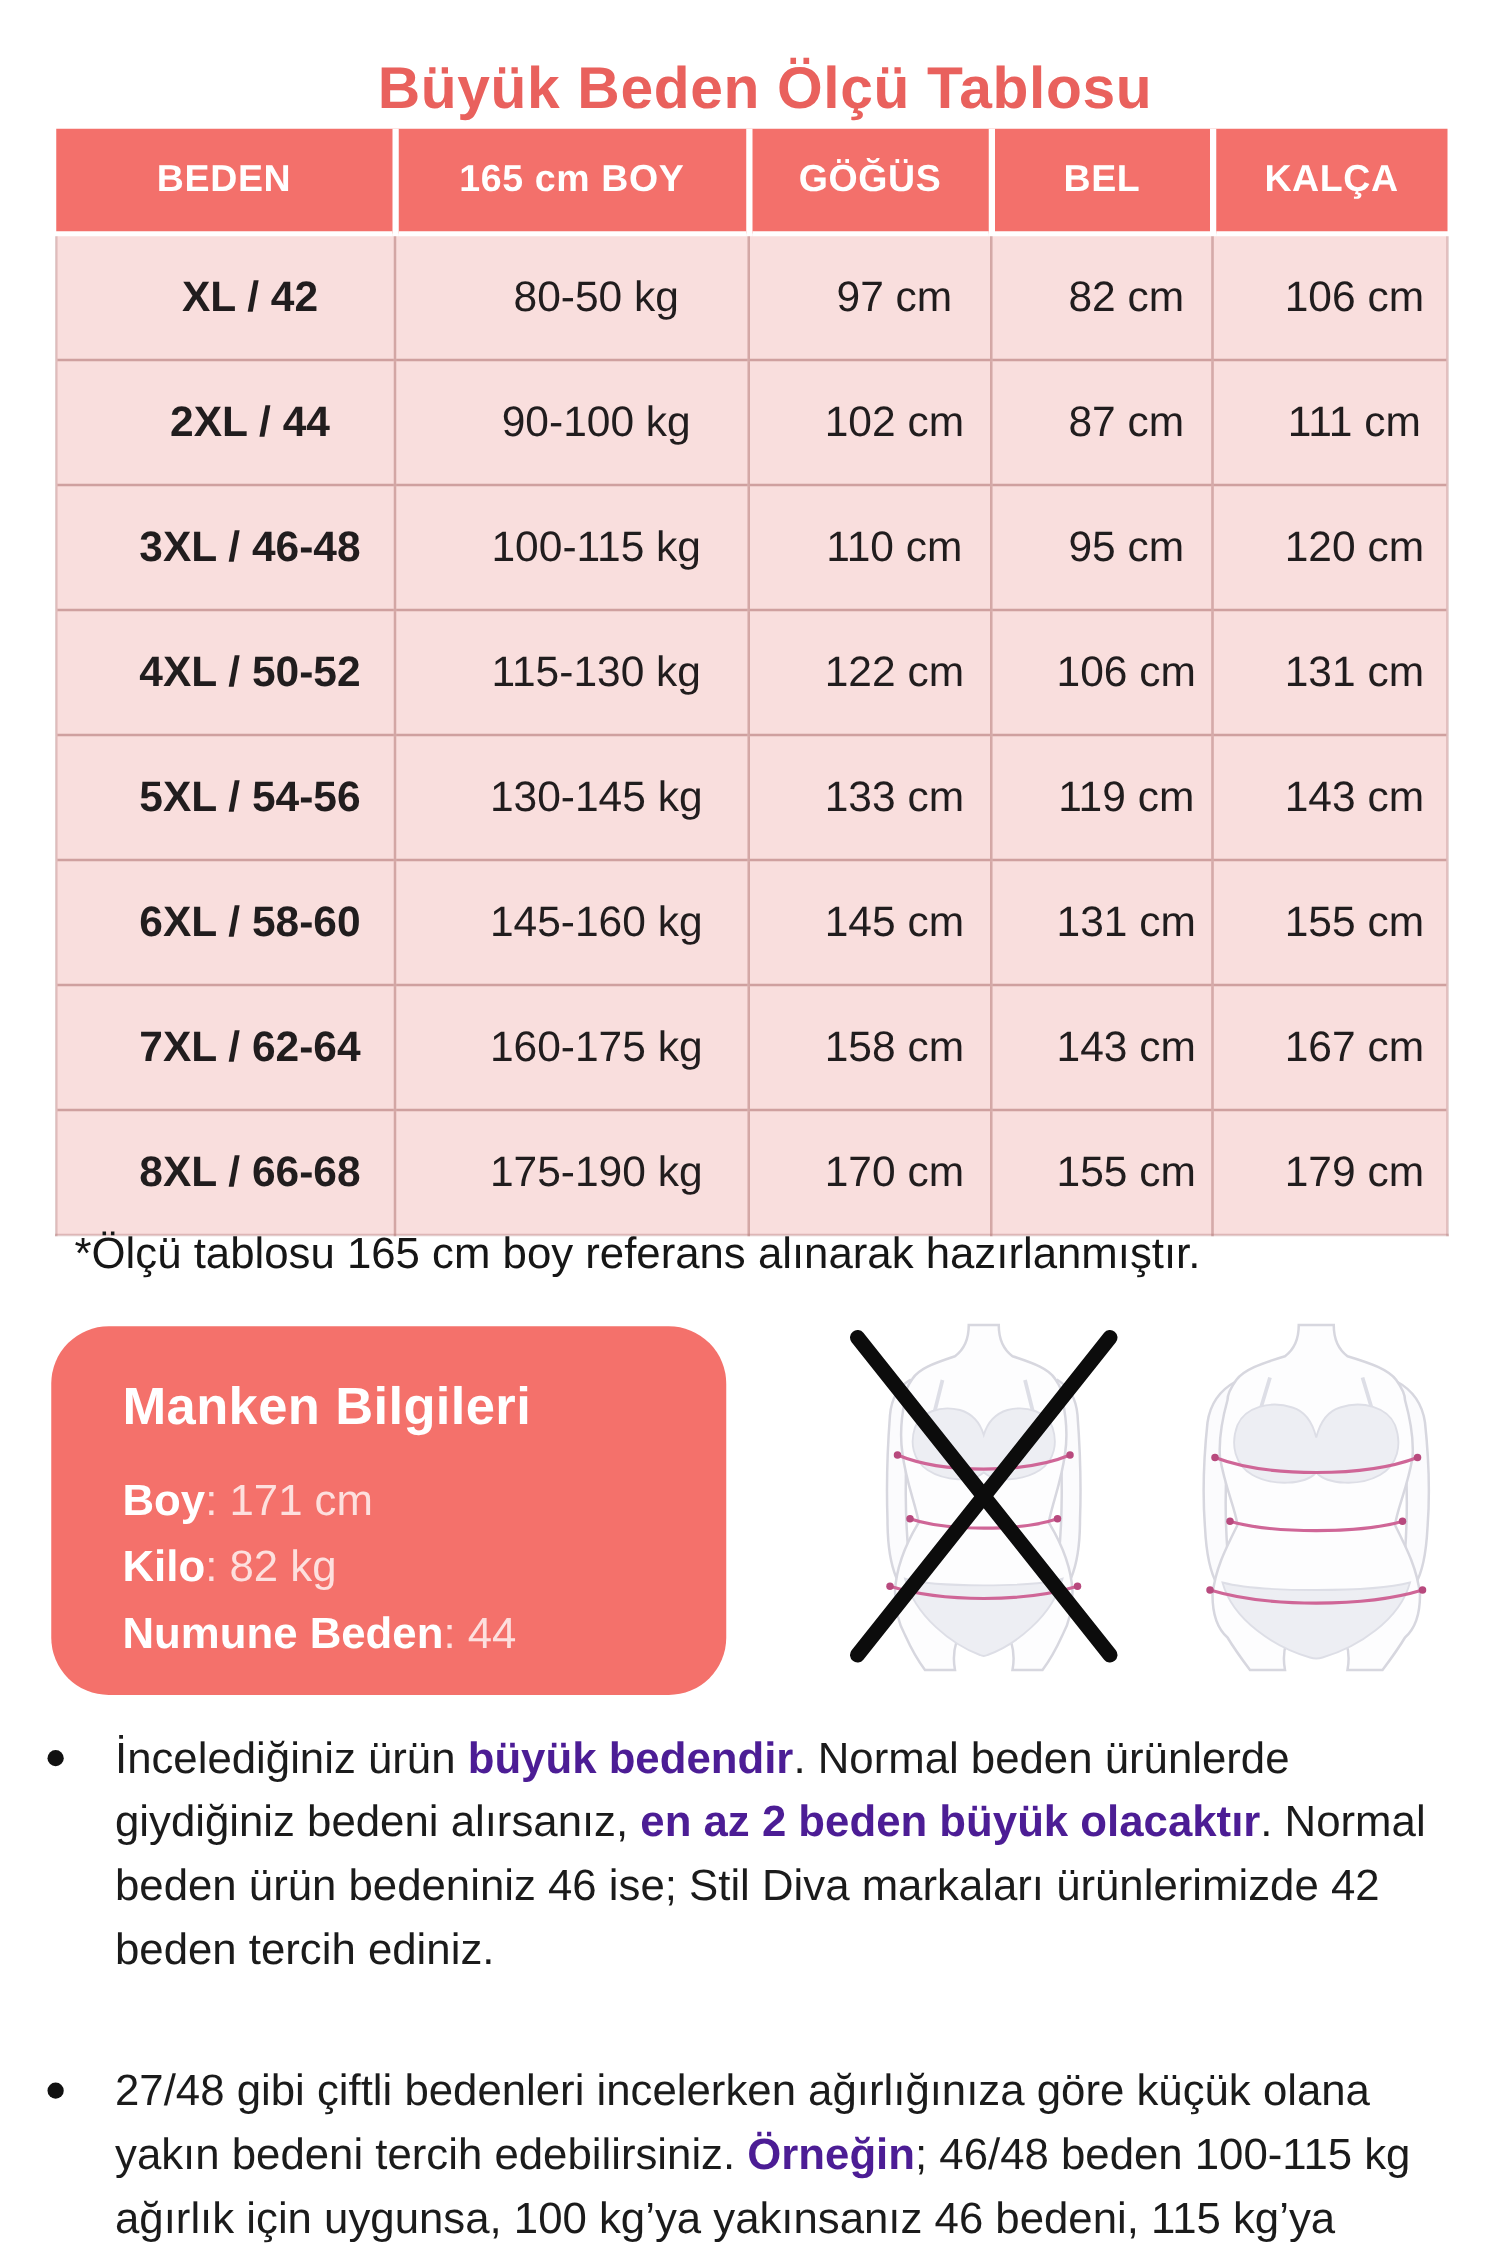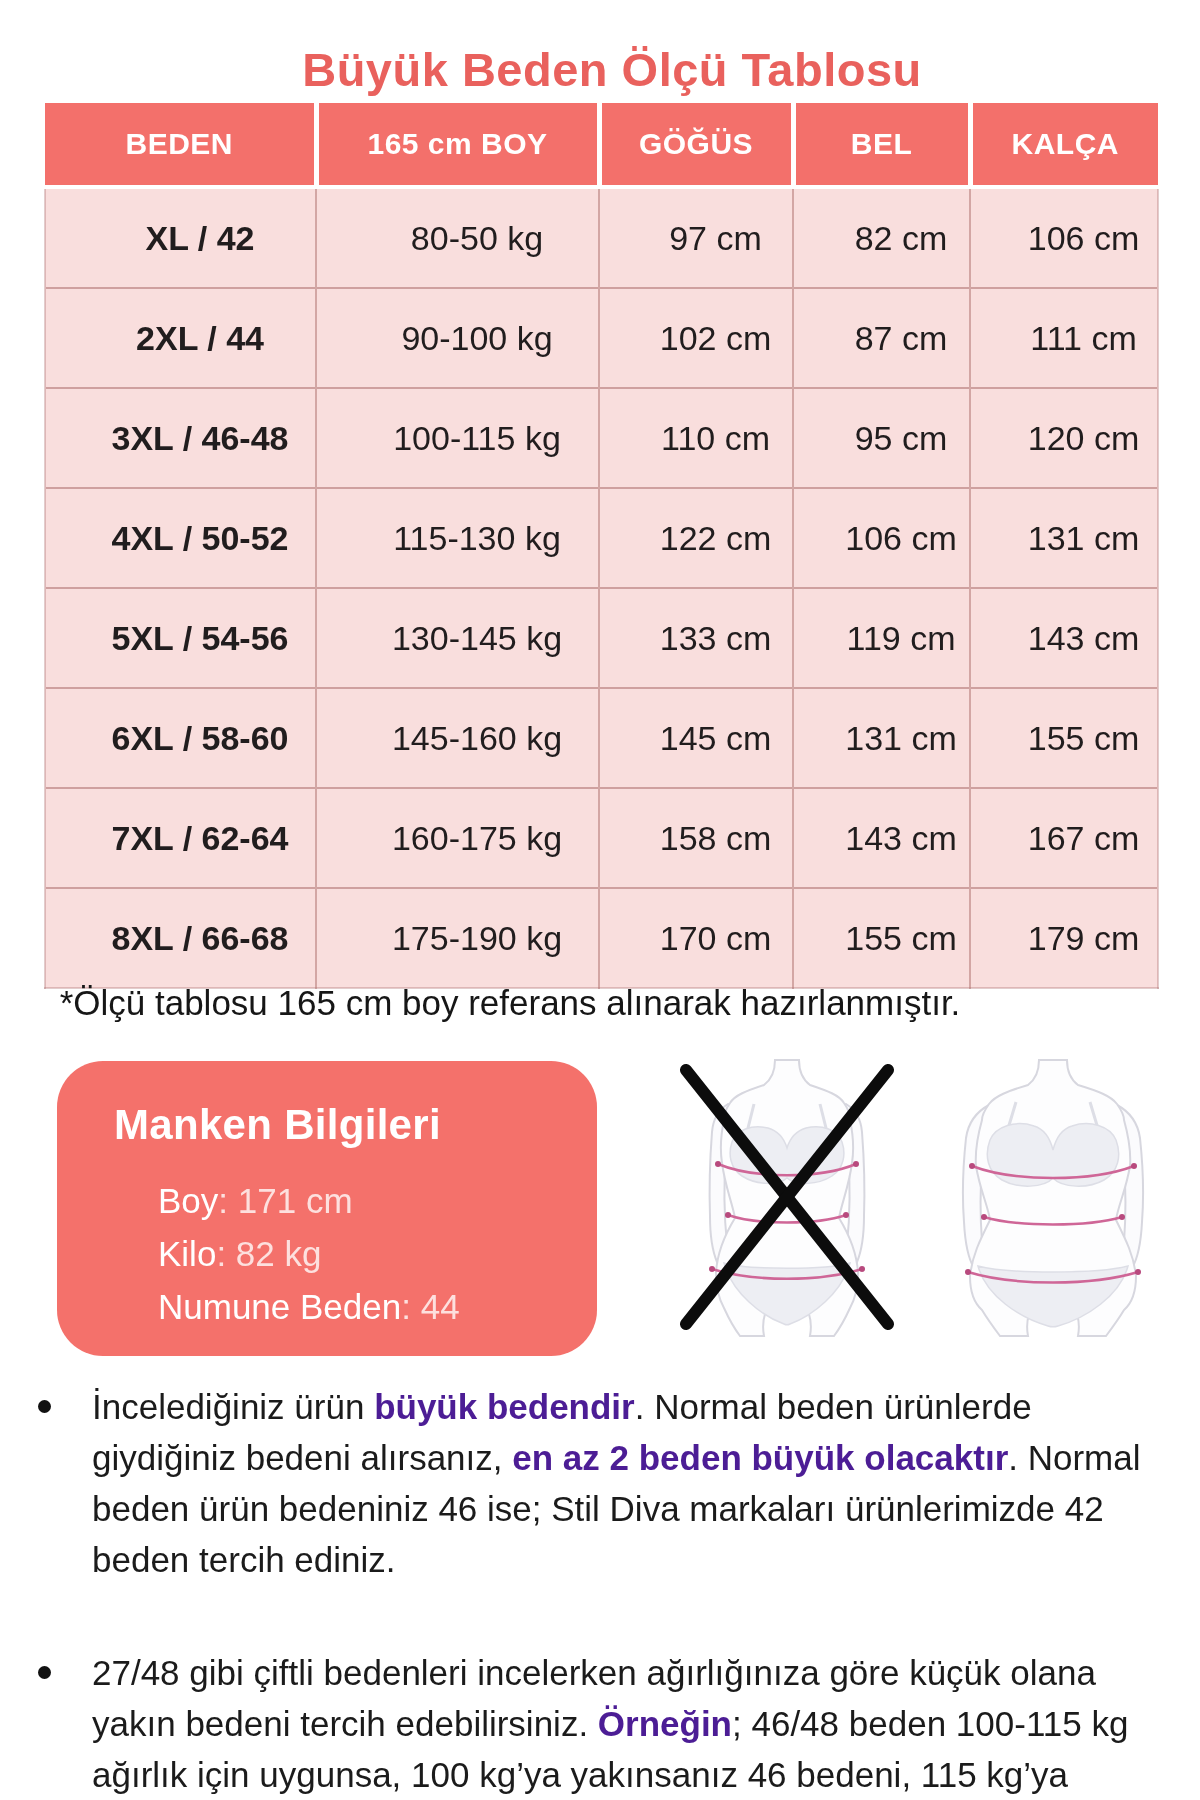--- a/index.html
+++ b/index.html
@@ -34,28 +34,28 @@
   .size-table td:last-child{border-right:2px solid rgba(173,110,108,.35);}
   .size-table tbody tr:not(:first-child) td{border-top:2px solid rgba(173,110,108,.55);}
   .size-table tbody tr:last-child td{border-bottom:2px solid rgba(173,110,108,.35);}
   
   .footnote{
     position:absolute;top:983px;left:0;width:1020px;margin:0;
     text-align:center;font-size:35px;color:#161616;
   }
   
   .model-card{
-    position:absolute;left:57px;top:1061px;width:540px;height:295px;
+    position:absolute;left:41px;top:1061px;width:540px;height:295px;
     background:#f4716b;border-radius:46px;box-sizing:border-box;
     padding:40px 30px 0 57px;color:#ffffff;
   }
   .model-card h2{margin:0;font-size:42px;font-weight:bold;letter-spacing:.3px;}
   .model-line{margin-top:17px;font-size:35px;line-height:36px;}
   .model-line:first-of-type{margin-top:34px;}
-  .model-line .lbl{font-weight:normal;color:#ffffff;margin-left:44px;}
+  .model-line .lbl{font-weight:bold;color:#ffffff;}
   .model-line .val{font-weight:normal;color:rgba(255,255,255,.78);}
   
   .figure-wrap{position:absolute;top:1058px;}
   .figure-wrap.left{left:672px;}
   .figure-wrap.right{left:938px;}
   
   .notes{
     position:absolute;left:30px;top:1381px;width:1146px;
     margin:0;padding:0;list-style:none;
   }

